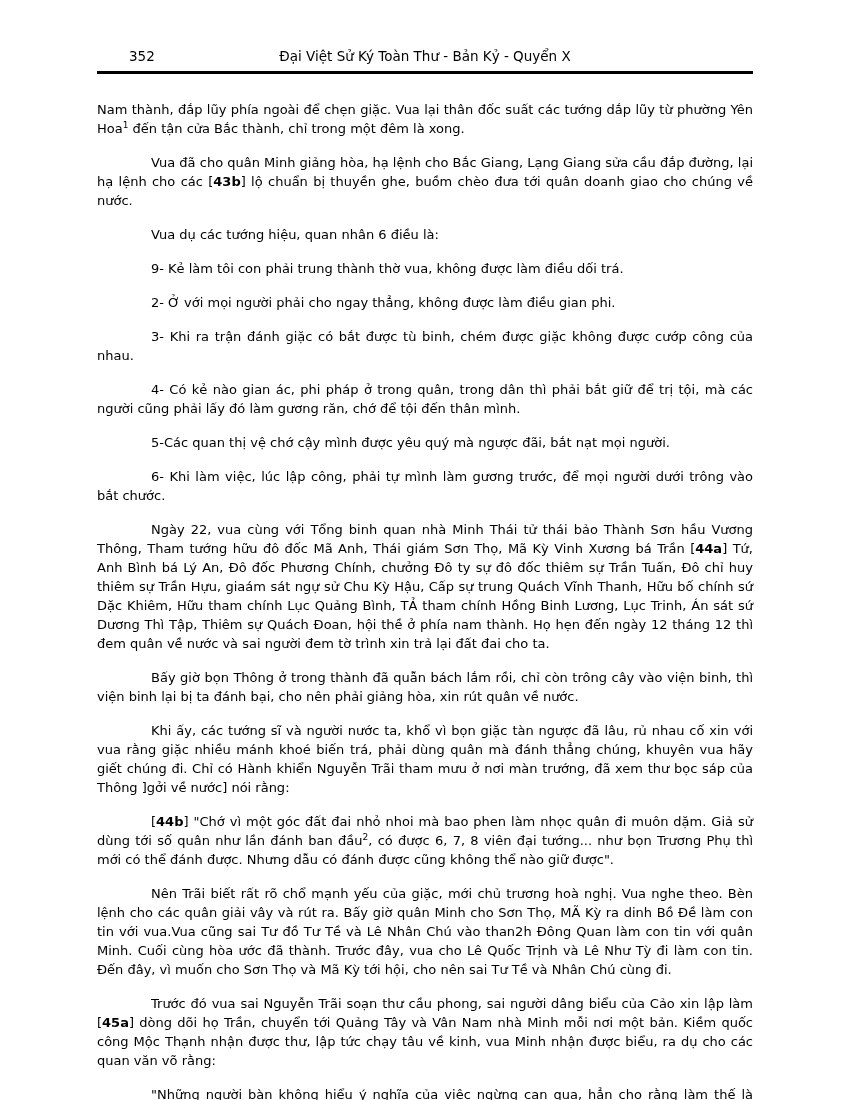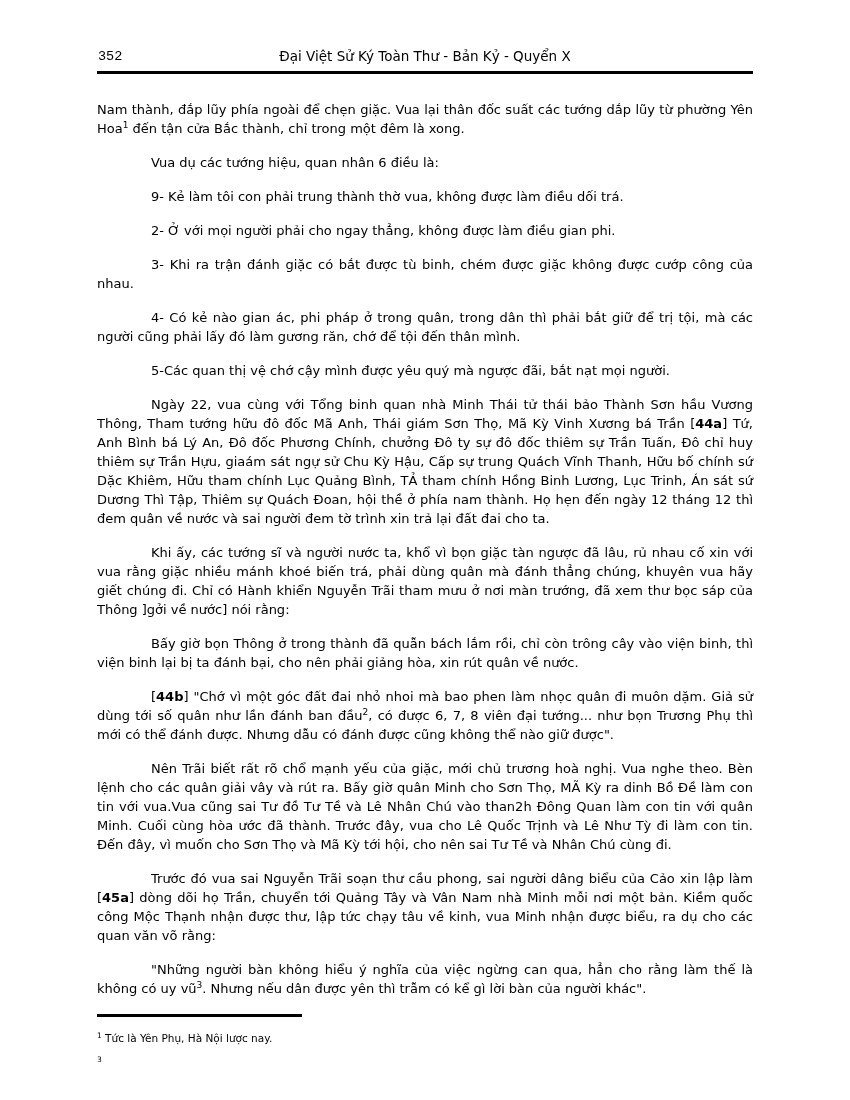--- a/index.html
+++ b/index.html
@@ -20,23 +20,22 @@
   .page-header {
     position: relative;
     text-align: center;
     font-size: 13.5px;
     line-height: 17px;
     border-bottom: 3px solid #000;
     padding-bottom: 6px;
   }
   .page-number {
     position: absolute;
-    left: 1px;
+    left: 32px;
     top: 0;
-    font-family: Liberation Mono, monospace;
   }
   .body-text {
     margin-top: 26px;
     font-size: 13px;
     line-height: 19px;
     text-align: justify;
   }
   .body-text p.para {
     margin: 15px 0 8px 0;
   }
@@ -77,29 +76,31 @@
 <body>
 
 <div class="page">
   <header class="page-header">
     <span class="page-number">352</span>
     <span class="header-title">Đại Việt Sử Ký Toàn Thư - Bản Kỷ - Quyển X</span>
   </header>
 
   <main class="body-text" id="paragraphs">
       <p class="para"><span>Nam thành, đắp lũy phía ngoài để chẹn giặc. Vua lại thân đốc suất các tướng dắp lũy từ phường Yên Hoa</span><sup>1</sup><span> đến tận cửa Bắc thành, chỉ trong một đêm là xong.</span></p>
+      <p class="para indent"><span>Vua đã  cho quân Minh giảng hòa, hạ lệnh cho Bắc Giang, Lạng Giang sửa cầu đắp đường, lại hạ lệnh cho các [</span><b>43b</b><span>] lộ chuẩn bị thuyền ghe, buồm chèo đưa tới quân doanh giao cho chúng về nước.</span></p>
       <p class="para indent"><span>Vua dụ các tướng hiệu, quan nhân 6 điều là:</span></p>
       <p class="para indent"><span>9- Kẻ làm tôi con phải trung thành thờ vua, không được làm điều dối trá.</span></p>
       <p class="para indent"><span>2- Ở với mọi người phải cho ngay thẳng, không được làm điều gian phi.</span></p>
       <p class="para indent"><span>3- Khi ra trận đánh giặc có bắt được tù binh, chém được giặc không được cướp công của nhau.</span></p>
       <p class="para indent"><span>4- Có kẻ nào gian ác, phi pháp ở trong quân, trong dân thì phải bắt giữ để trị tội, mà các người cũng phải lấy đó làm gương răn, chớ để tội đến thân mình.</span></p>
       <p class="para indent"><span>5-Các quan thị vệ chớ cậy mình được yêu quý mà ngược đãi, bắt nạt mọi người.</span></p>
+      <p class="para indent"><span>6- Khi làm việc, lúc lập công, phải tự mình làm gương trước, để mọi người dưới trông vào bắt chước.</span></p>
       <p class="para indent"><span>Ngày 22, vua cùng với Tổng binh quan nhà Minh Thái tử thái bảo Thành Sơn hầu Vương Thông, Tham tướng hữu đô đốc Mã Anh, Thái giám Sơn Thọ, Mã Kỳ Vinh Xương bá Trần [</span><b>44a</b><span>] Tứ, Anh Bình bá Lý An, Đô đốc Phương Chính, chưởng Đô ty sự đô đốc thiêm sự Trần Tuấn, Đô chỉ huy thiêm sự Trần Hựu, giaám sát ngự sử Chu Kỳ Hậu, Cấp sự trung Quách Vĩnh Thanh, Hữu bố chính sứ Dặc Khiêm, Hữu tham chính Lục Quảng Bình, TẢ tham chính Hồng Binh Lương, Lục Trinh, Án sát sứ Dương Thì Tập, Thiêm sự Quách Đoan, hội thề ở phía nam thành. Họ hẹn đến ngày 12 tháng 12 thì đem quân về nước và sai người đem tờ trình xin trả lại đất đai cho ta.</span></p>
+      <p class="para indent"><span>Bấy giờ bọn Thông ở trong thành đã quẫn bách lắm rồi, chỉ còn trông cây vào viện binh, thì viện binh lại bị ta đánh bại, cho nên phải giảng hòa, xin rút quân về nước.</span></p>
       <p class="para indent"><span>Khi ấy, các tướng sĩ và người nước ta, khổ vì bọn giặc tàn ngược đã lâu, rủ nhau cố xin với vua rằng giặc nhiều mánh khoé biến trá, phải dùng quân mà đánh thẳng chúng, khuyên vua hãy giết chúng đi. Chỉ có Hành khiển Nguyễn Trãi tham mưu ở nơi màn trướng, đã xem thư bọc sáp của Thông ]gởi về nước] nói rằng:</span></p>
-      <p class="para indent"><span>Bấy giờ bọn Thông ở trong thành đã quẫn bách lắm rồi, chỉ còn trông cây vào viện binh, thì viện binh lại bị ta đánh bại, cho nên phải giảng hòa, xin rút quân về nước.</span></p>
       <p class="para indent"><span>[</span><b>44b</b><span>] "Chớ vì một góc đất đai nhỏ nhoi mà bao phen làm nhọc quân đi muôn dặm. Giả sử dùng tới số quân như lần đánh ban đầu</span><sup>2</sup><span>, có được 6, 7, 8 viên đại tướng... như bọn Trương Phụ thì mới có thể đánh được. Nhưng dẫu có đánh được cũng không thể nào giữ được".</span></p>
       <p class="para indent"><span>Nên Trãi biết rất rõ chổ mạnh yếu của giặc, mới chủ trương hoà nghị. Vua nghe theo. Bèn lệnh cho các quân giải vây và rút ra. Bấy giờ quân Minh cho Sơn Thọ, MÃ Kỳ ra dinh Bồ Đề làm con tin với vua.Vua cũng sai Tư đồ Tư Tề và Lê Nhân Chú vào than2h Đông Quan làm con tin với quân Minh. Cuối cùng hòa ước đã thành. Trước đây, vua cho Lê Quốc Trịnh và Lê Như Tỳ đi làm con tin. Đến đây, vì muốn cho Sơn Thọ và Mã Kỳ tới hội, cho nên sai Tư Tề và Nhân Chú cùng đi.</span></p>
       <p class="para indent"><span>Trước đó vua sai Nguyễn Trãi soạn thư cầu phong, sai người dâng biểu của Cảo xin lập làm [</span><b>45a</b><span>] dòng dõi họ Trần, chuyển tới Quảng Tây và Vân Nam nhà Minh mỗi nơi một bản. Kiềm quốc công Mộc Thạnh nhận được thư, lập tức chạy tâu về kinh, vua Minh nhận được biểu, ra dụ cho các quan văn võ rằng:</span></p>
       <p class="para indent"><span>"Những người bàn không hiểu ý nghĩa của việc ngừng can qua, hẳn cho rằng làm thế là không có uy vũ</span><sup>3</sup><span>. Nhưng nếu dân được yên thì trẫm có kể gì lời bàn của người khác".</span></p>
     </main>
 
   <footer class="footnotes">
     <div class="footnote-rule"></div>
     <div id="footnote-list">
         <div class="footnote"><sup>1</sup><span> Tức là Yên Phụ, Hà Nội lược nay.</span></div>

